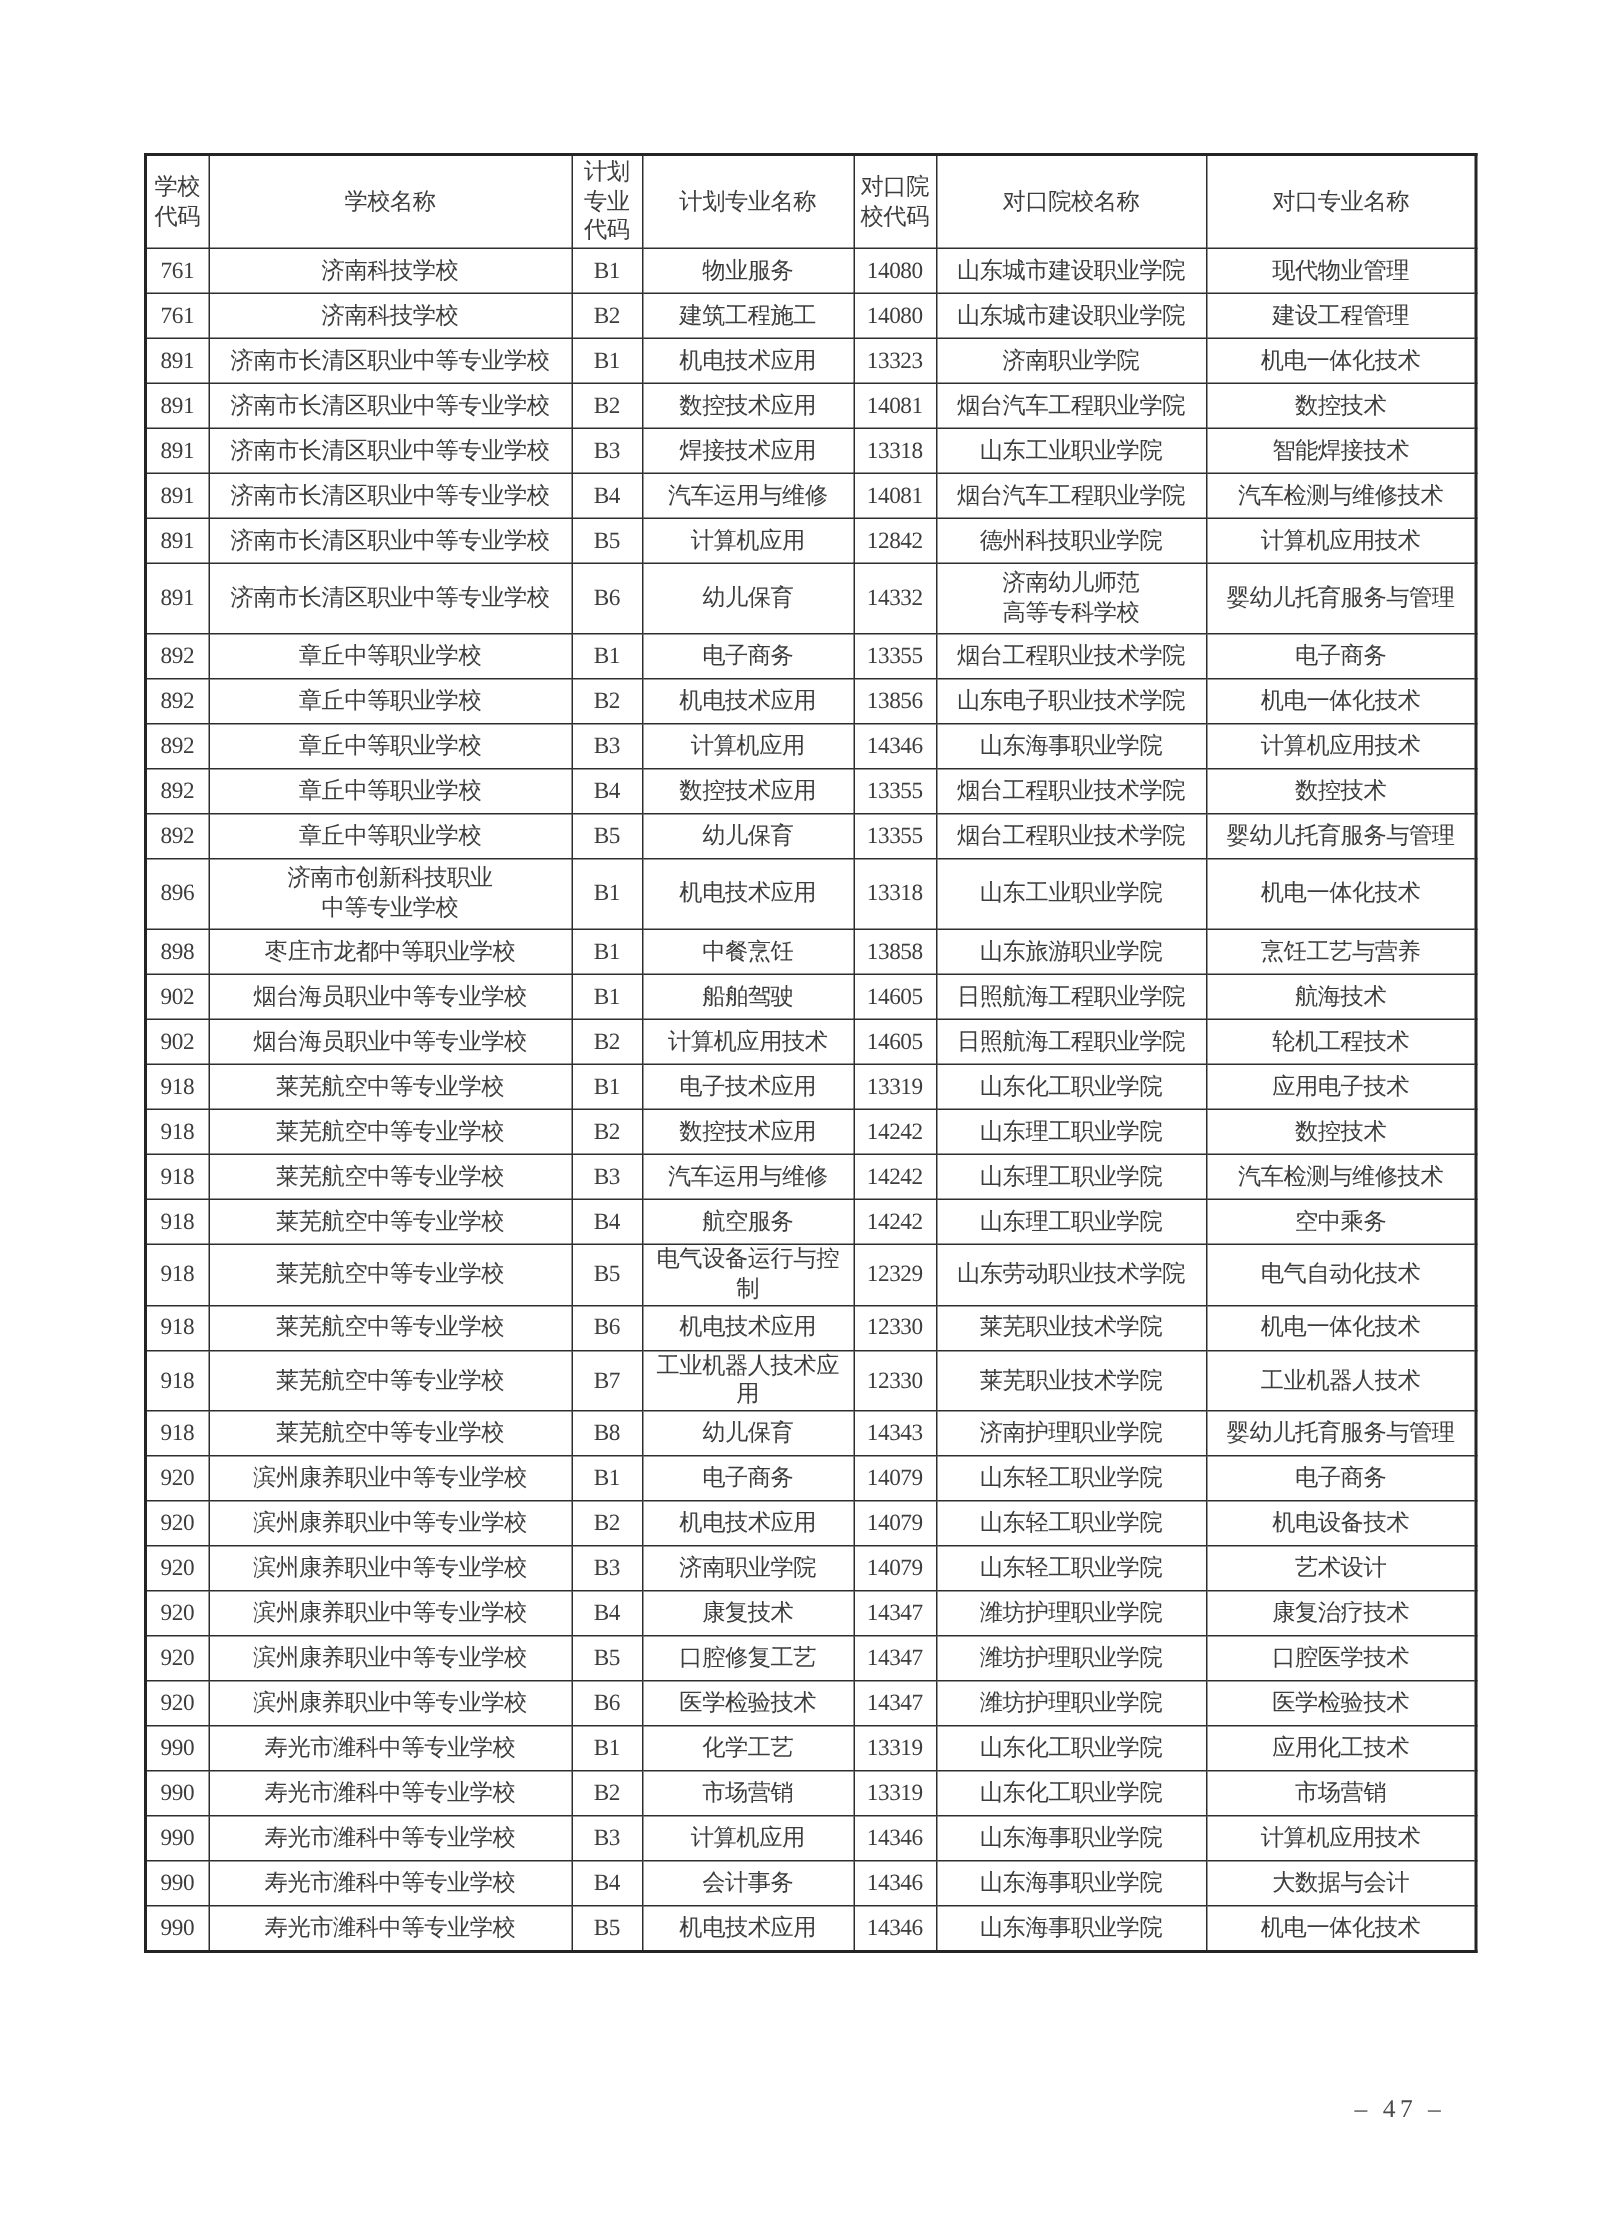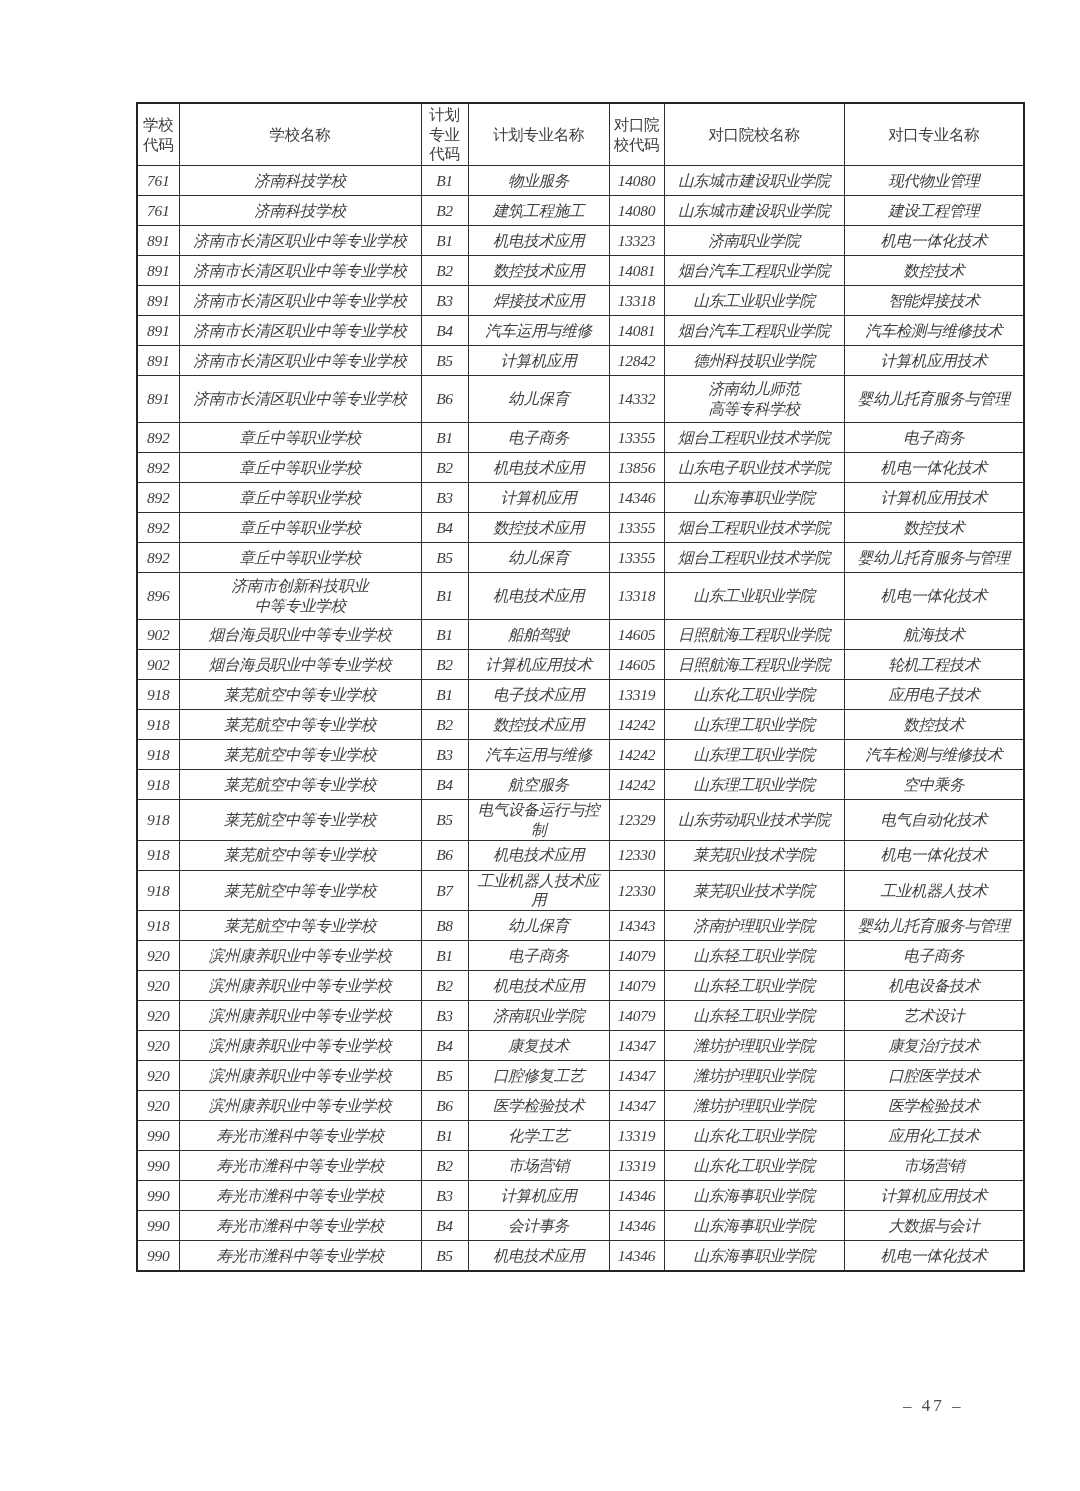--- a/index.html
+++ b/index.html
@@ -17,42 +17,40 @@
     overflow: hidden;
   }
   table.doc-table {
     position: absolute;
     left: 96px;
     top: 102px;
     width: 887px;
     border-collapse: collapse;
     table-layout: fixed;
     border: 2px solid #242424;
-    margin-left: 40px;
   }
   table.doc-table th,
   table.doc-table td {
     border: 1px solid #2e2e2e;
     text-align: center;
     vertical-align: middle;
     padding: 0 2px;
     font-size: 15.5px;
     letter-spacing: -0.3px;
     line-height: 1.28;
     white-space: pre-line;
     overflow: hidden;
     font-weight: normal;
     color: #3d3d3d;
   }
   table.doc-table thead th {
     height: 61px;
   }
   table.doc-table tbody tr {
     height: 30px;
-    font-style: italic;
   }
   table.doc-table tbody tr.tall {
     height: 47px;
   }
   .page-number {
     position: absolute;
     left: 903px;
     top: 1396px;
     font-size: 17px;
     letter-spacing: 3px;
@@ -214,20 +212,29 @@
           <td>896</td>
           <td>济南市创新科技职业
 中等专业学校</td>
           <td>B1</td>
           <td>机电技术应用</td>
           <td>13318</td>
           <td>山东工业职业学院</td>
           <td>机电一体化技术</td>
         </tr>
         <tr>
+          <td>898</td>
+          <td>枣庄市龙都中等职业学校</td>
+          <td>B1</td>
+          <td>中餐烹饪</td>
+          <td>13858</td>
+          <td>山东旅游职业学院</td>
+          <td>烹饪工艺与营养</td>
+        </tr>
+        <tr>
           <td>902</td>
           <td>烟台海员职业中等专业学校</td>
           <td>B1</td>
           <td>船舶驾驶</td>
           <td>14605</td>
           <td>日照航海工程职业学院</td>
           <td>航海技术</td>
         </tr>
         <tr>
           <td>902</td>

